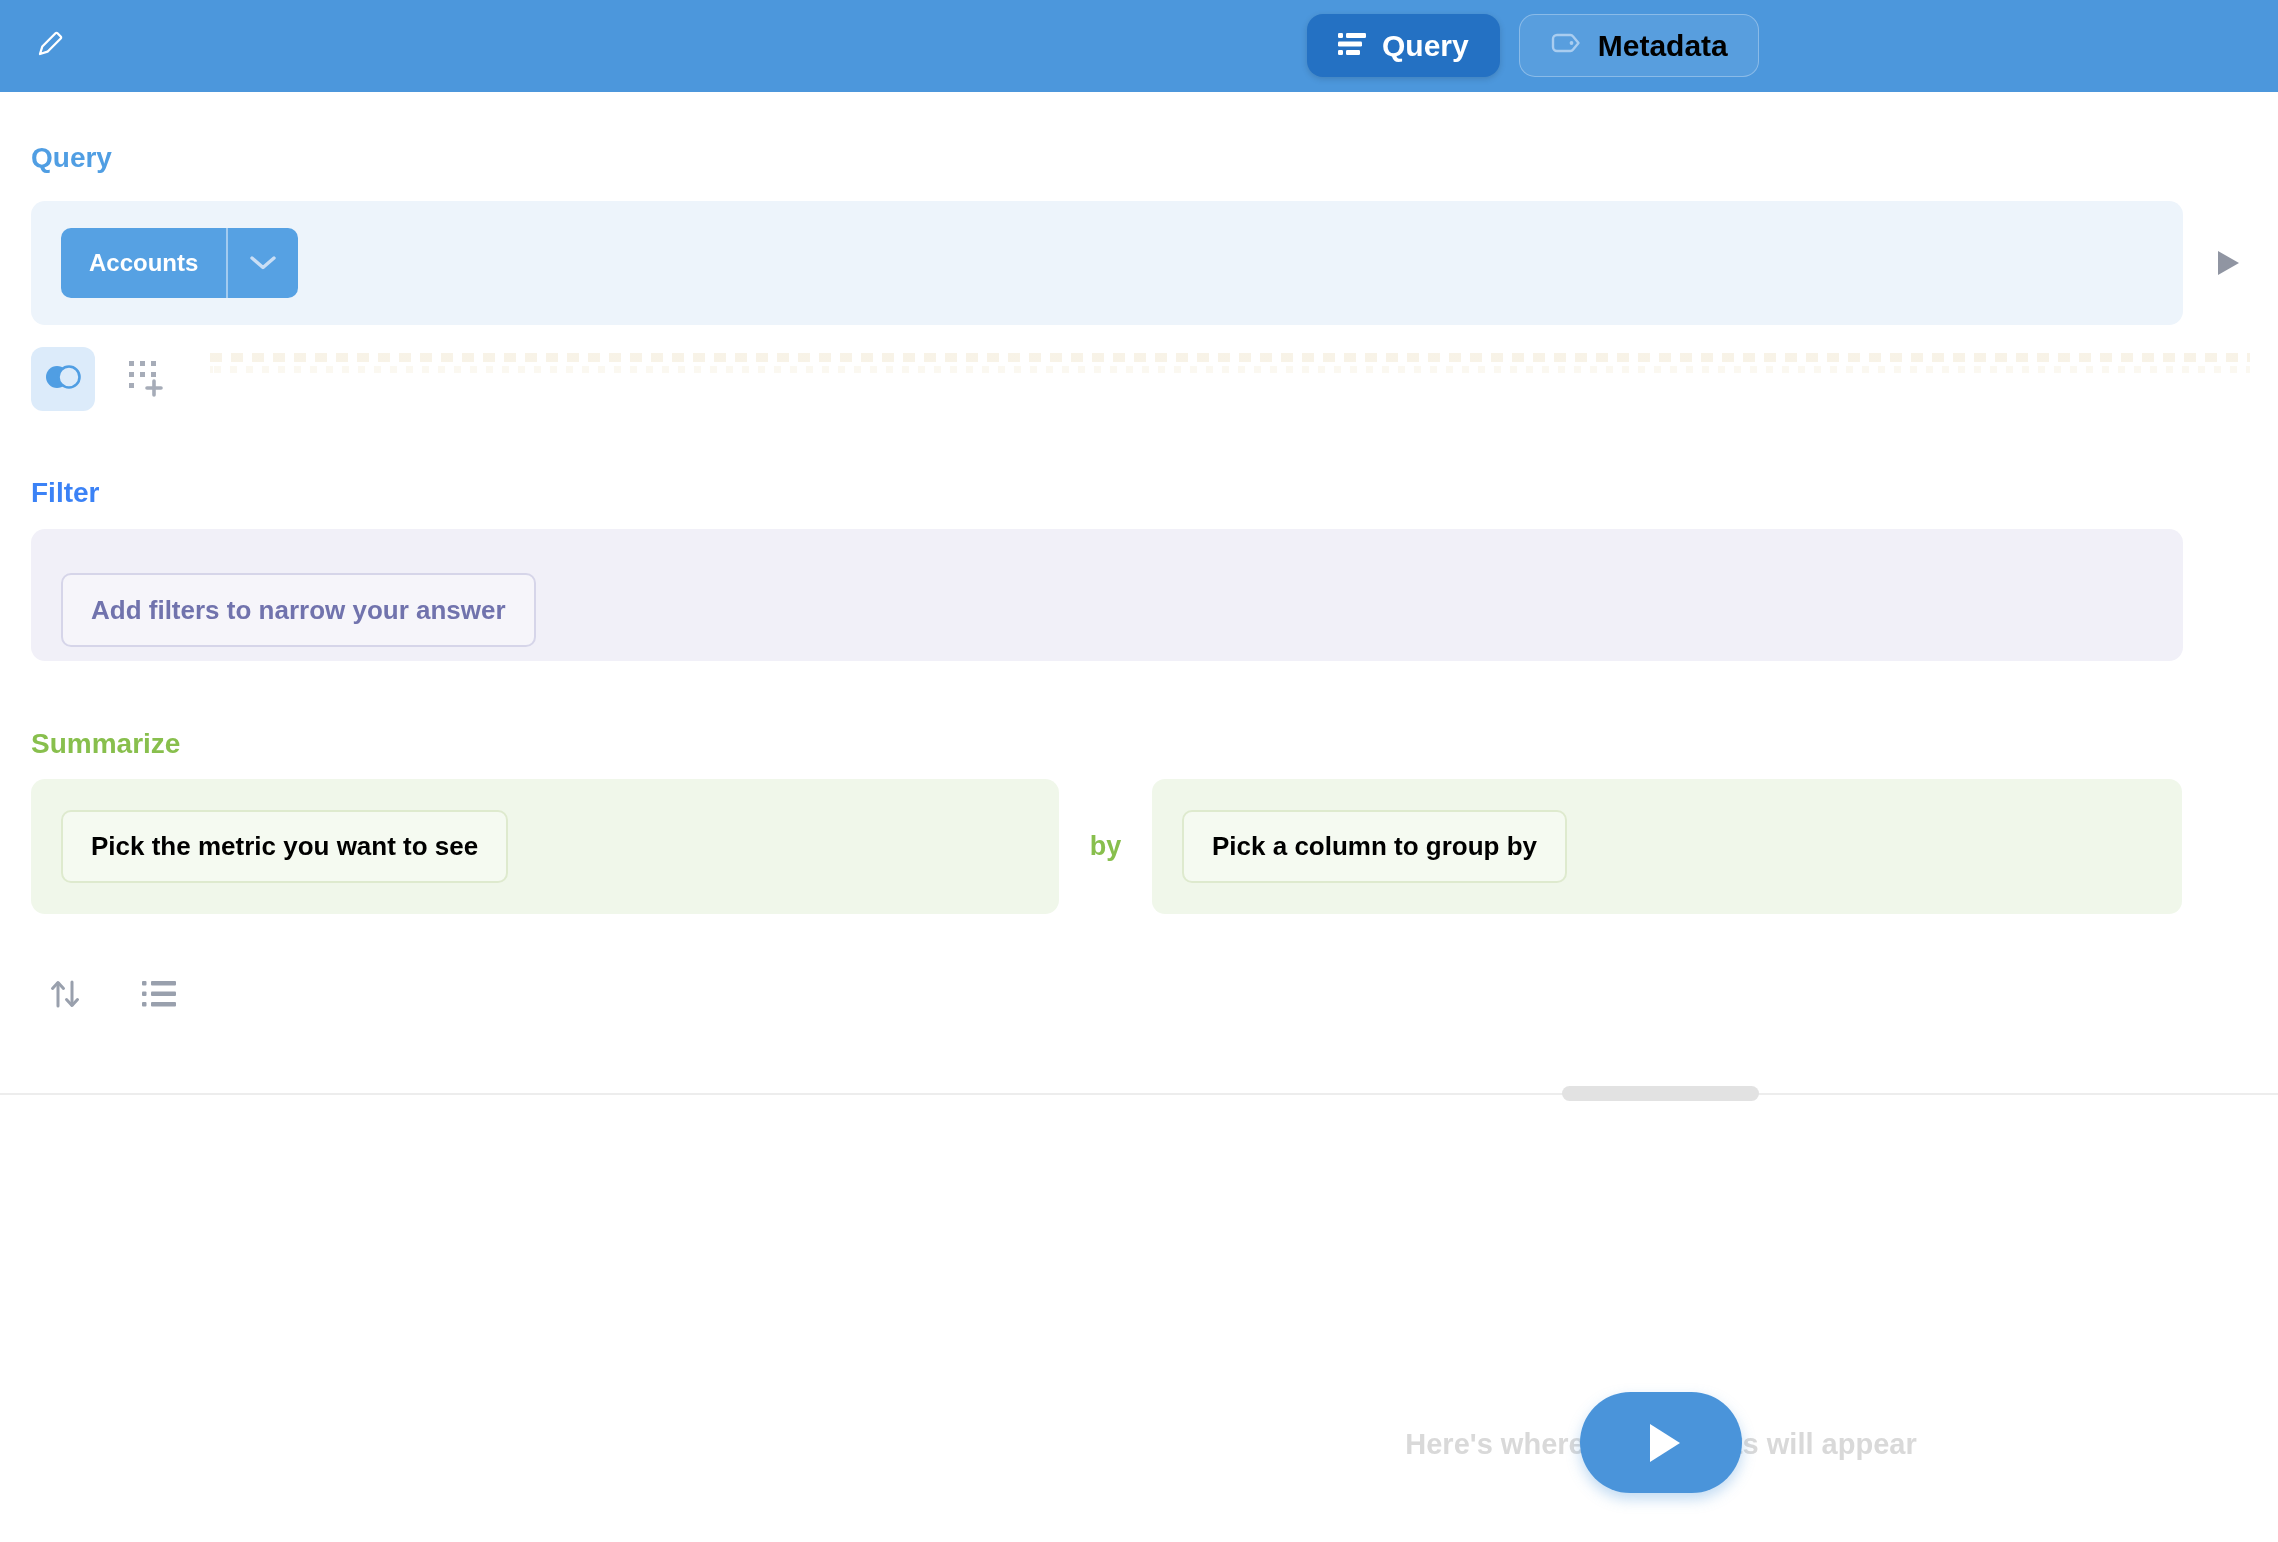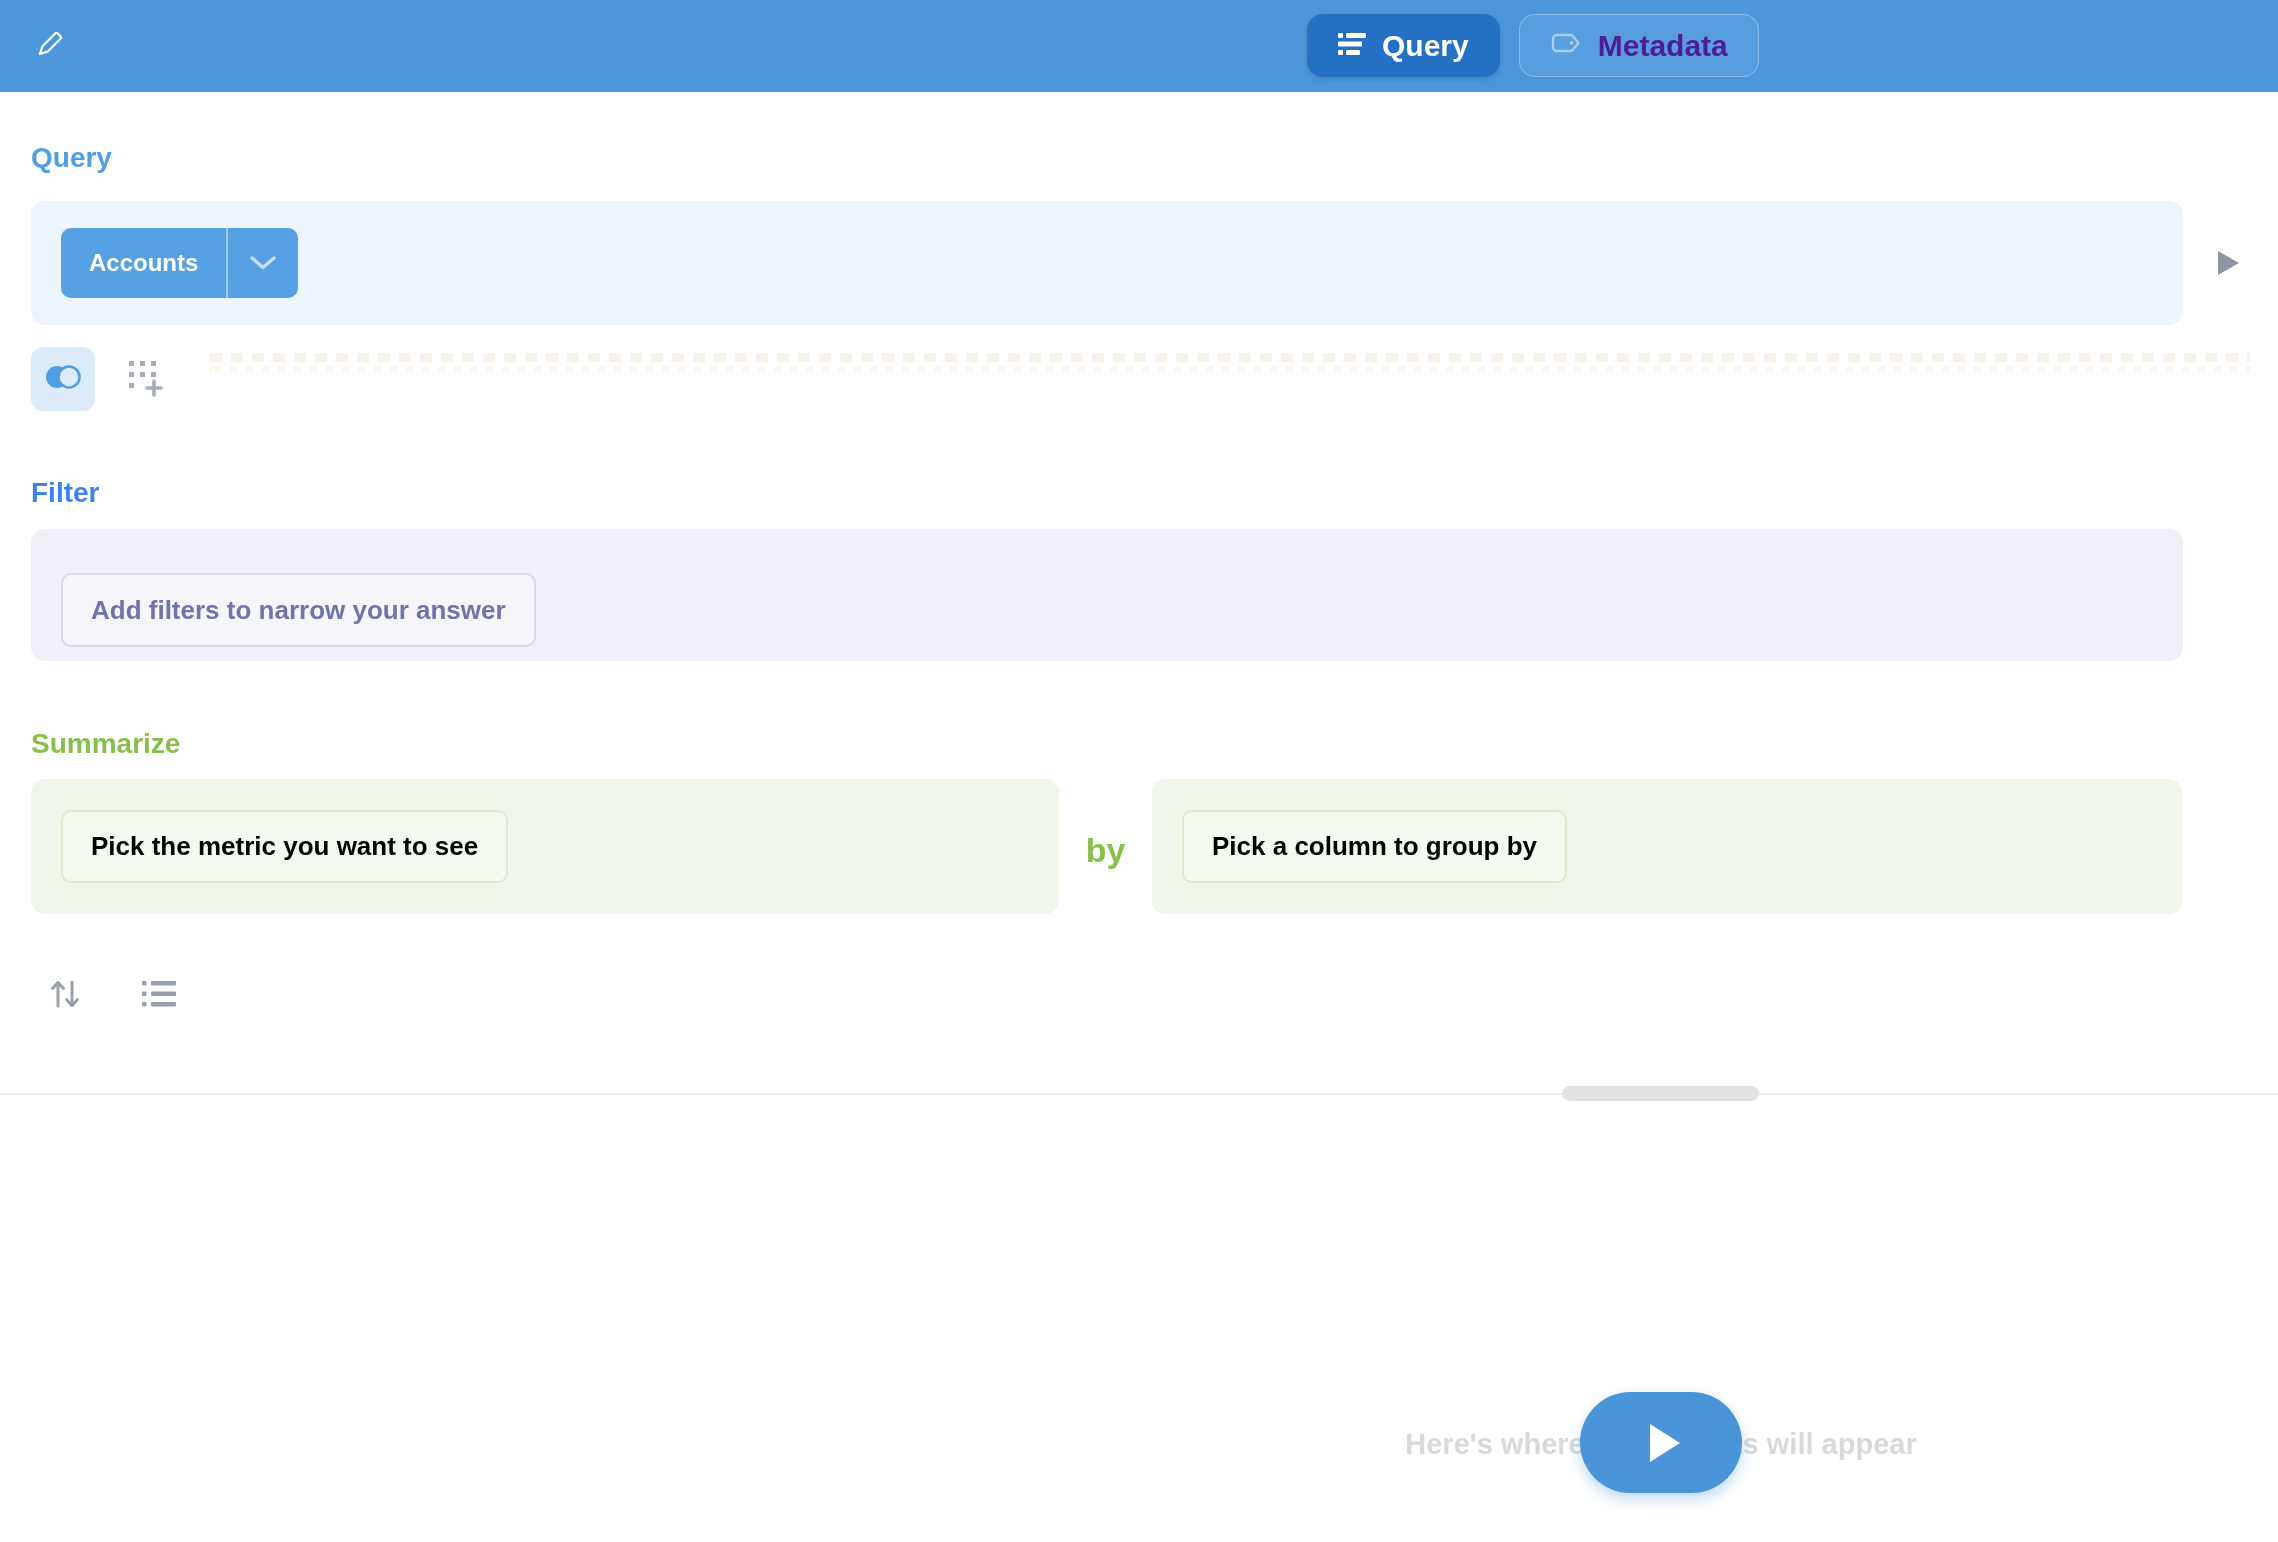--- a/index.html
+++ b/index.html
@@ -37,21 +37,21 @@
     border: 1.5px solid transparent;
   }
   .tab.active {
     background: #2471c3;
     color: #ffffff;
     box-shadow: 0 2px 6px rgba(0,0,0,0.15);
   }
   .tab.inactive {
     background: rgba(255,255,255,0.07);
     border-color: rgba(255,255,255,0.30);
-    color: #4c1d95;
+    color: #000000;
     justify-content: flex-end;
   }
 
   
   .section-label {
     position: absolute; left: 31px;
     font-size: 28px; font-weight: bold;
   }
   .label-data { top: 142px; color: #509ee3; }
   .label-filter { top: 477px; color: #3b82f6; }
@@ -147,21 +147,21 @@
     color: #7173ad;
   }
   .clause-green {
     top: 31px; height: 73px;
     border: 2px solid #deeace;
     color: #000000;
   }
   .by-label {
     position: absolute; left: 1059px; top: 831px;
     width: 93px; text-align: center;
-    font-size: 34px; font-weight: bold; color: #88bf4d;
+    font-size: 27px; font-weight: bold; color: #88bf4d;
   }
 
   
   .sort-btn {
     position: absolute; left: 43px; top: 974px;
     width: 44px; height: 44px;
     display: flex; align-items: center; justify-content: center;
     cursor: pointer;
   }
   .limit-btn {

